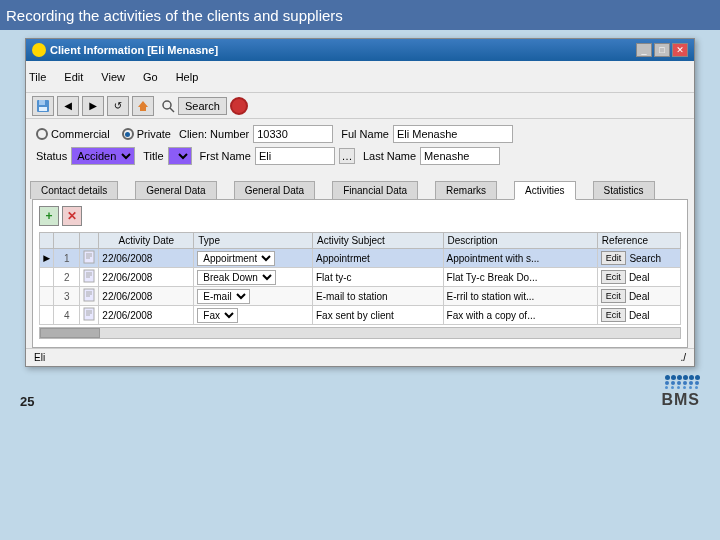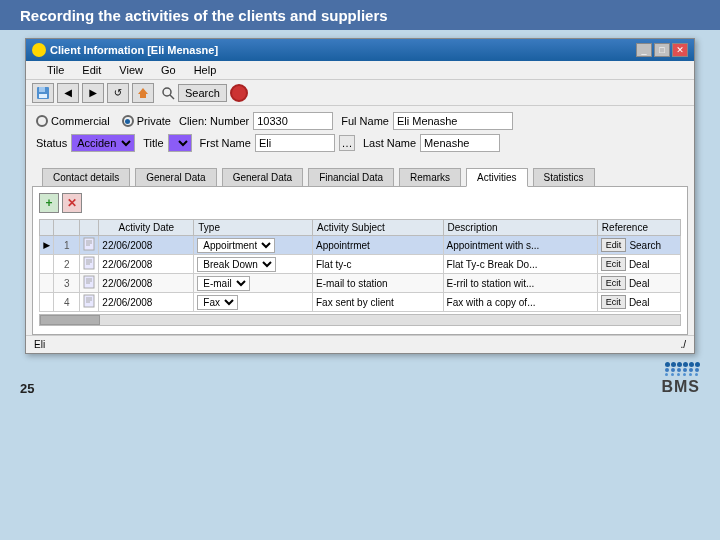--- a/index.html
+++ b/index.html
@@ -10,22 +10,22 @@
       font-family: 'Arial', sans-serif;
       font-size: 11px;
       overflow: hidden;
     }
 
     
     .header-bar {
       background: #4a6fa5;
       color: white;
       font-size: 15px;
-      font-weight: bold;
-      padding: 6px 20px;
+      font-weight: normal;
+      padding: 6px 6px;
       height: 30px;
       display: flex;
       align-items: center;
     }
 
     
     .main-area {
       padding: 8px;
       position: relative;
     }
@@ -81,24 +81,24 @@
       justify-content: center;
       cursor: pointer;
     }
 
     .win-btn.close { background: #e05050; color: white; }
 
     
     .menu-bar {
       background: #f0f0f0;
       border-bottom: 1px solid #ccc;
-      padding: 2px 18px;
+      padding: 2px 0;
       display: flex;
       gap: 12px;
-      height: 19px;
+      height: 32px;
       align-items: center;
     }
 
     .menu-item {
       cursor: pointer;
       padding: 1px 3px;
       font-size: 11px;
     }
 
     
@@ -218,22 +218,22 @@
       font-size: 11px;
     }
 
     
     .tabs-container {
       margin: 6px 0 0 0;
     }
 
     .tabs-row {
       display: flex;
-      gap: 4px;
-      padding: 0 16px;
+      gap: 16px;
+      padding: 0 4px;
       text-align: center;
     }
 
     .tab {
       padding: 3px 10px;
       border: 1px solid #aaa;
       background: #d8d8d8;
       cursor: pointer;
       font-size: 10px;
       border-bottom: none;

